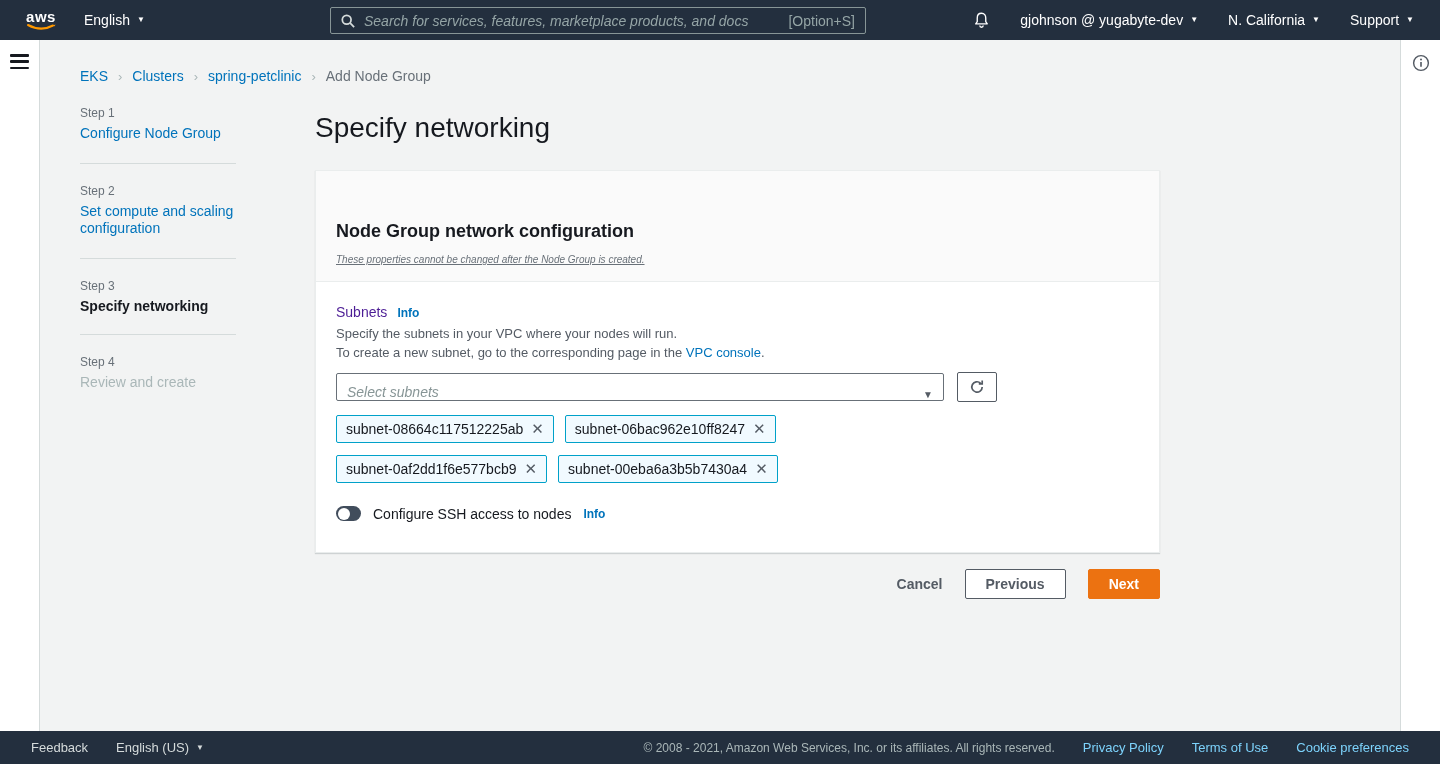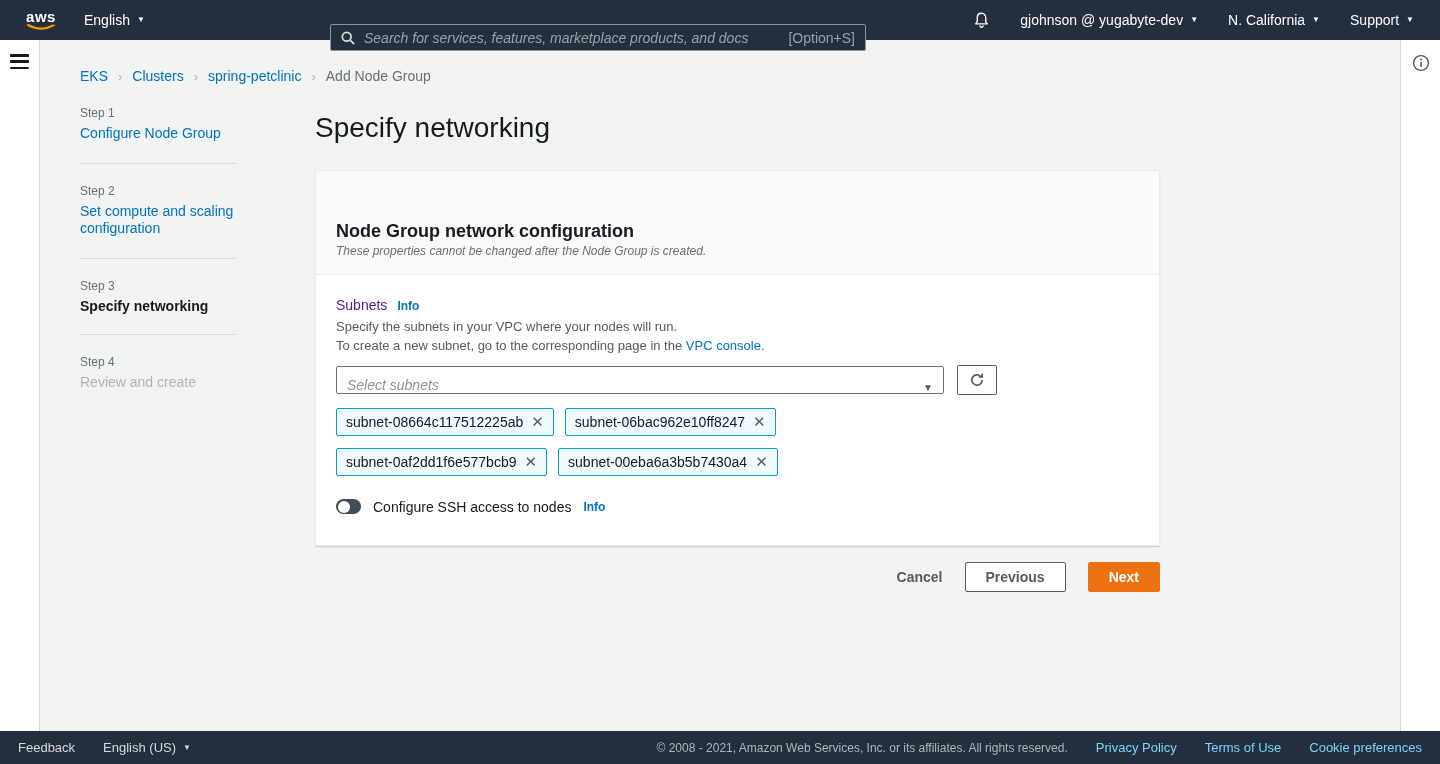--- a/index.html
+++ b/index.html
@@ -15,21 +15,21 @@
   .topnav {
     height: 40px; background: #232f3e; color: #ffffff;
     display: flex; align-items: center; padding: 0 16px;
   }
   .topnav-left { display: flex; align-items: center; }
   .aws-logo { display: flex; flex-direction: column; align-items: center; margin: 0 28px 0 10px; cursor: pointer; }
   .aws-logo .aws-text { font-weight: 700; font-size: 15px; line-height: 13px; letter-spacing: .5px; }
   .nav-item { display: flex; align-items: center; gap: 7px; color: #ffffff; font-size: 14px; cursor: pointer; }
   .caret { font-size: 8px; color: #ffffff; line-height: 1; }
   .search-wrap {
-    position: absolute; left: 330px; top: 24px; width: 536px; height: 27px;
+    position: absolute; left: 330px; top: 7px; width: 536px; height: 27px;
     border: 1px solid #879596; border-radius: 2px;
     display: flex; align-items: center; padding: 0 10px; gap: 9px;
     background: #232f3e;
     justify-content: center;
   }
   .search-wrap .search-placeholder { color: #95a5a6; font-style: italic; flex: 1; font-size: 14px; }
   .search-wrap .search-shortcut { color: #95a5a6; font-size: 14px; }
   .topnav-right { margin-left: auto; display: flex; align-items: center; gap: 30px; padding-right: 10px; }
 
   
@@ -58,21 +58,21 @@
   .step-title.disabled { color: #aab7b8; font-size: 14px; }
   .steps hr { border: none; border-top: 1px solid #d5dbdb; margin: 20px 0; }
 
   .main { width: 845px; flex: none; }
   .page-title { font-size: 28px; font-weight: 400; color: #16191f; margin: 6px 0 26px 0; }
 
   
   .card { background: #ffffff; border: 1px solid #eaeded; border-radius: 0; box-shadow: 0 1px 1px rgba(0,28,36,.15); }
   .card-header { background: #fafafa; border-bottom: 1px solid #eaeded; padding: 18px 20px 16px 20px; }
   .card-title { font-size: 18px; font-weight: 700; color: #16191f; margin-top: 32px; }
-  .card-subtitle { font-size: 12px; font-style: italic; color: #687078; margin-top: 2px; }
+  .card-subtitle { font-size: 10px; font-style: italic; color: #687078; margin-top: 12px; text-decoration: underline; }
   .card-body { padding: 22px 20px 30px 20px; }
 
   .field-label-row { display: flex; align-items: baseline; gap: 10px; }
   .field-label { font-size: 14px; color: #4c1d95; font-weight: 400; }
   .info-link { font-size: 12px; font-weight: 700; color: #0073bb; text-decoration: none; cursor: pointer; }
   .field-desc { font-size: 13px; color: #545b64; margin-top: 5px; line-height: 1.45; }
   .field-desc a { color: #0073bb; text-decoration: none; cursor: pointer; }
 
   .select-row { display: flex; align-items: center; margin-top: 9px; gap: 13px; }
   .fake-select {
@@ -111,21 +111,21 @@
   }
   .btn-primary {
     font-size: 14px; font-weight: 700; color: #ffffff; background: #ec7211;
     border: 1px solid #ec7211; border-radius: 2px; padding: 6px 20px; cursor: pointer;
     font-family: inherit;
   }
 
   
   .footer {
     height: 33px; background: #232f3e; color: #d5dbdb;
-    display: flex; align-items: center; font-size: 13px; padding: 0 18px;
+    display: flex; align-items: center; font-size: 13px; padding: 0 31px;
   }
   .footer .left { display: flex; align-items: center; gap: 28px; }
   .footer .right { margin-left: auto; display: flex; align-items: center; gap: 28px; }
   .footer .copyright { font-size: 12px; color: #aab7b8; }
   .footer a { color: #7dd3fc; text-decoration: none; cursor: pointer; font-size: 13px; }
   .footer .lang { display: flex; align-items: center; gap: 7px; cursor: pointer; }
   .footer .caret { color: #d5dbdb; }
 </style>
 </head>
 <body>

